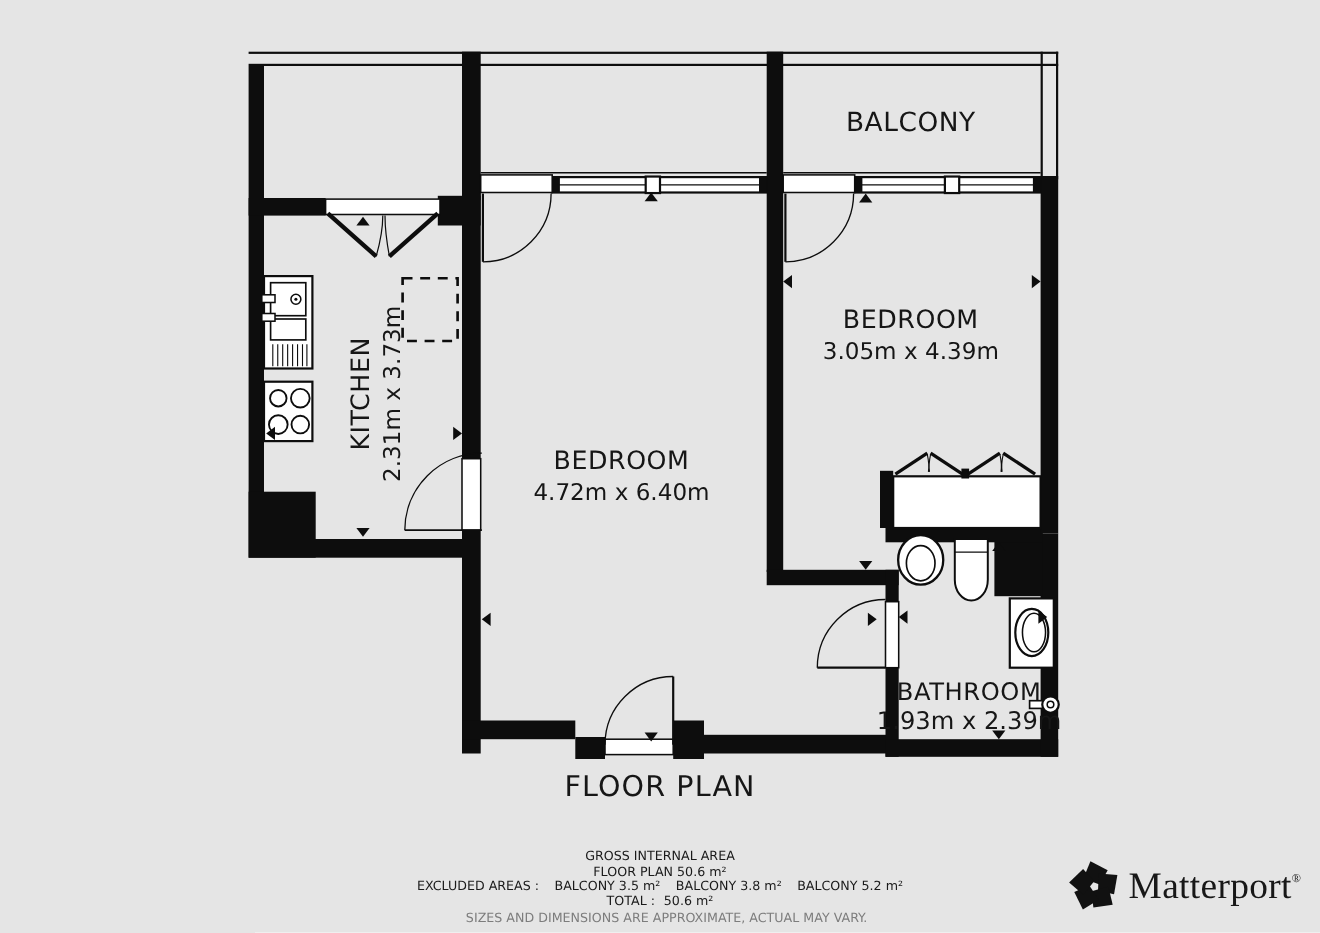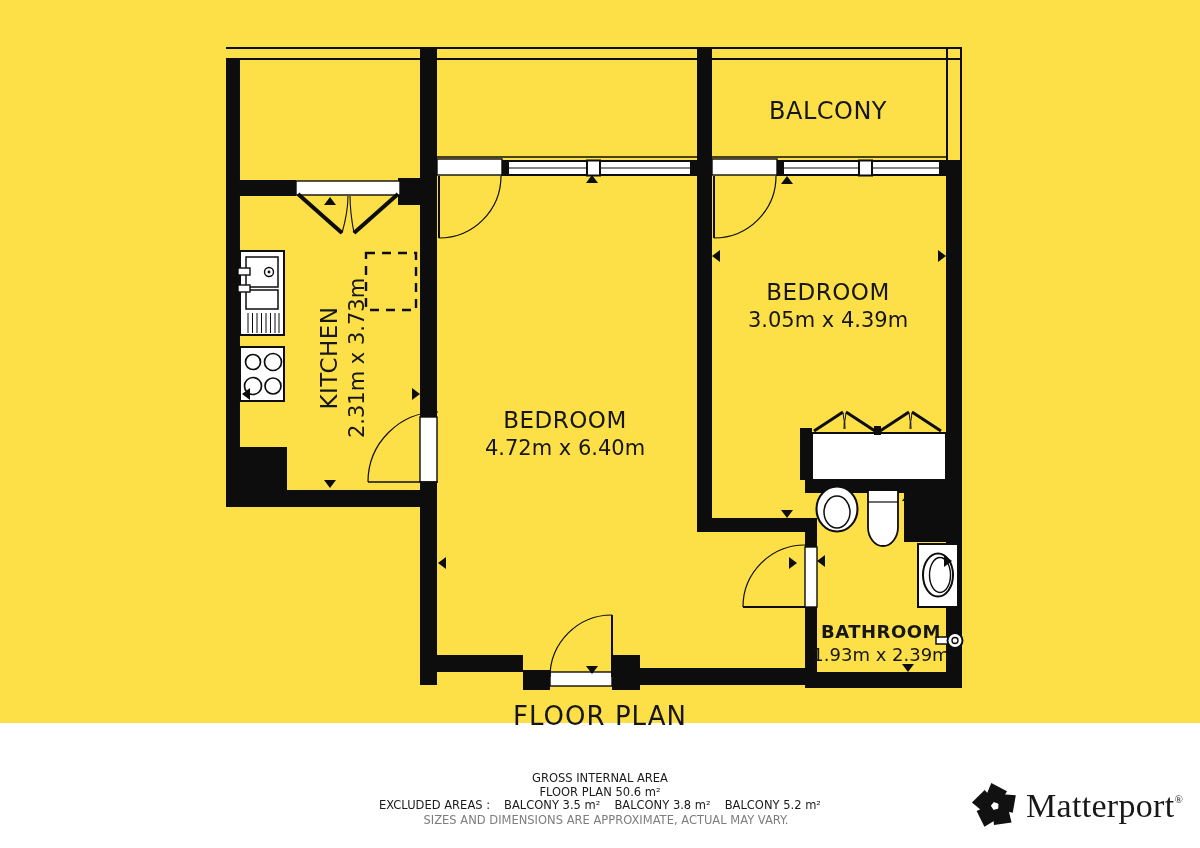--- a/index.html
+++ b/index.html
@@ -1,28 +1,28 @@
 <!DOCTYPE html>
 <html><head>
 <meta charset="utf-8">
 <style>
   html,body{margin:0;padding:0;width:1200px;height:848px;background:#ffffff;overflow:hidden;}
-  .page{position:relative;width:1200px;height:723px;background:#fde047;font-family:"DejaVu Sans","Liberation Sans",sans-serif;color:#161616;}
+  .page{position:relative;width:1200px;height:848px;background:#e5e5e5;font-family:"DejaVu Sans","Liberation Sans",sans-serif;color:#161616;}
   
   .w{position:absolute;background:#0d0d0d;z-index:2;}
   
   .rail-h{position:absolute;border-top:2px solid #0d0d0d;border-bottom:2px solid #0d0d0d;box-sizing:border-box;z-index:1;}
   .rail-v{position:absolute;border-left:2px solid #0d0d0d;border-right:2px solid #0d0d0d;box-sizing:border-box;z-index:1;}
   svg.overlay{position:absolute;left:0;top:0;z-index:3;}
   .lbl{position:absolute;transform:translate(-50%,-50%);text-align:center;white-space:nowrap;z-index:4;}
   .lbl.rot{transform:translate(-50%,-50%) rotate(-90deg);}
   .room-name{font-size:23px;letter-spacing:.5px;}
   .room-dims{font-size:21px;margin-top:3px;}
-  .sm .room-name{font-size:18px;font-weight:bold;}
-  .sm .room-dims{font-size:18px;margin-top:2px;}
+  .sm .room-name{font-size:22px;}
+  .sm .room-dims{font-size:22px;margin-top:2px;}
   .balcony-name{font-size:24px;letter-spacing:.5px;}
   .plan-title{position:absolute;left:600px;top:716px;transform:translate(-50%,-50%);font-size:26px;letter-spacing:1px;z-index:4;}
   .footer{position:absolute;left:0;top:772px;width:1200px;text-align:center;font-size:11.5px;line-height:13px;z-index:4;color:#1a1a1a;}
   .f-line{margin:0 0 0.5px 0;}
   .f-flex{display:flex;justify-content:center;gap:14px;}
   .f-flex.tight{gap:8px;}
   .disclaimer{color:#7d7d7d;margin-top:2px;margin-left:12px;}
   .brand{position:absolute;left:971px;top:779px;height:54px;display:flex;align-items:center;gap:7px;z-index:4;}
   .brand-word{font-family:Liberation Serif, serif;font-size:34px;color:#181818;letter-spacing:.3px;}
   .brand-reg{font-size:11px;vertical-align:14px;color:#181818;}
@@ -224,20 +224,24 @@
 
   <div class="footer">
     <div class="f-line">GROSS INTERNAL AREA</div>
     <div class="f-line">FLOOR PLAN 50.6 m²</div>
     <div class="f-line f-flex">
       <span>EXCLUDED AREAS :</span>
       <span>BALCONY 3.5 m²</span>
       <span>BALCONY 3.8 m²</span>
       <span>BALCONY 5.2 m²</span>
     </div>
+    <div class="f-line f-flex tight">
+      <span>TOTAL :</span>
+      <span>50.6 m²</span>
+    </div>
     <div class="f-line disclaimer">SIZES AND DIMENSIONS ARE APPROXIMATE, ACTUAL MAY VARY.</div>
   </div>
 
   <div class="brand">
     <svg width="48" height="48" viewBox="-26 -26 52 52">
       <g fill="#111111">
         <path d="M-4,-25 L13,-16 L5,-2 L-11,-8 Z"></path>
         <path d="M-4,-25 L13,-16 L5,-2 L-11,-8 Z" transform="rotate(72)"></path>
         <path d="M-4,-25 L13,-16 L5,-2 L-11,-8 Z" transform="rotate(144)"></path>
         <path d="M-4,-25 L13,-16 L5,-2 L-11,-8 Z" transform="rotate(216)"></path>

